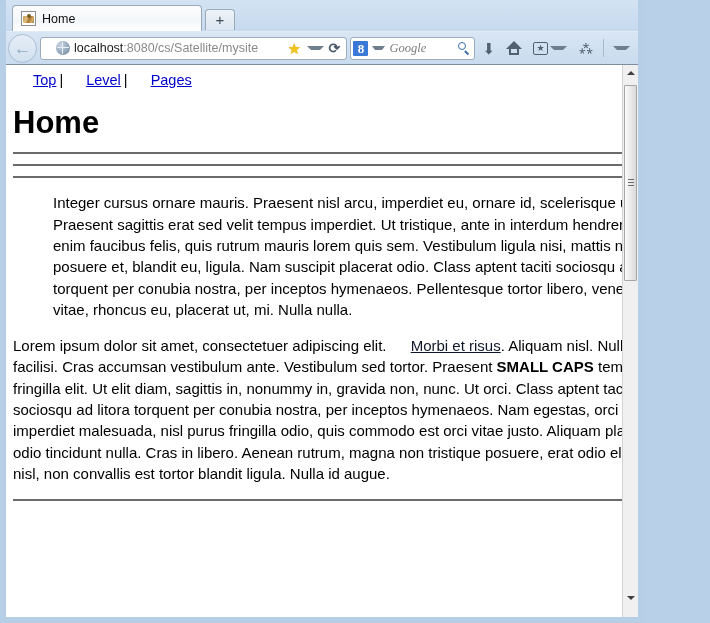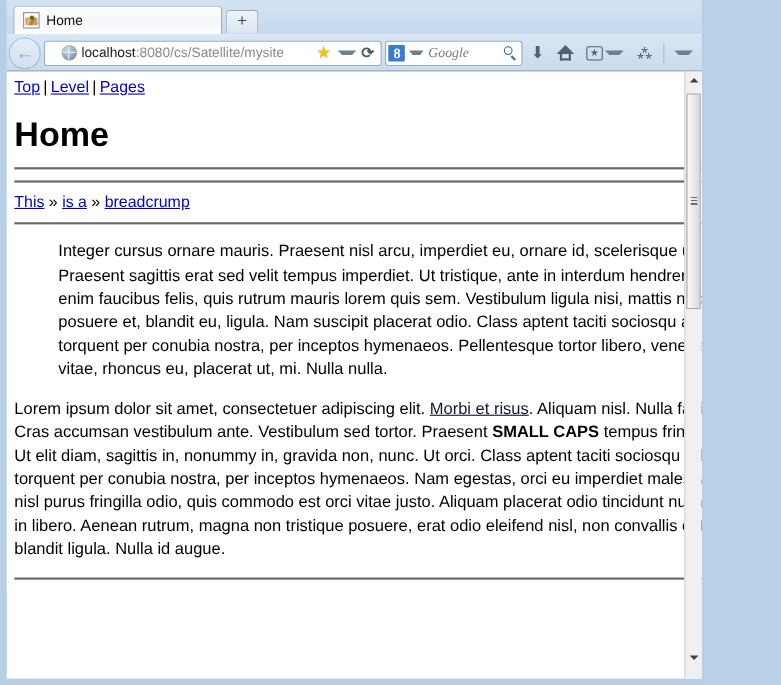--- a/index.html
+++ b/index.html
@@ -313,21 +313,21 @@
     left: 0; top: 0;
     width: 682px;
     padding: 7px 8px 0 7px;
     box-sizing: border-box;
     font-family: "Liberation Sans", sans-serif;
     font-size: 15px;
     color: #000000;
     background: #ffffff;
   }
 
-  #page-content a { color: #0000cc; text-decoration: underline; }
+  #page-content a { color: #0000cc; text-decoration: underline; margin-left: 20px; }
   #page-content a.plainlink { color: #0f172a; }
 
   #topnav { font-size: 14.5px; margin: 0 0 6px 0; }
   #topnav .sep { color: #000; margin: 0 3px; }
 
   h1#page-h1 {
     font-size: 31px;
     font-weight: bold;
     margin: 18px 0 12px 0;
     line-height: 1.1;
@@ -482,23 +482,20 @@
         <a href="#">Top</a><span class="sep">|</span><a href="#">Level</a><span class="sep">|</span><a href="#">Pages</a>
       </div>
 
       <h1 id="page-h1">Home</h1>
 
       <hr class="rule">
 
 
       <hr class="rule">
 
-      <div id="breadcrumb">
-        <a href="#">This</a><span class="crumb-sep">»</span><a href="#">is a</a><span class="crumb-sep">»</span><a href="#">breadcrump</a>
-      </div>
 
       <hr class="rule">
 
       <blockquote id="intro-quote">Integer cursus ornare mauris. Praesent nisl arcu, imperdiet eu, ornare id, scelerisque ut, nunc. Praesent sagittis erat sed velit tempus imperdiet. Ut tristique, ante in interdum hendrerit, erat enim faucibus felis, quis rutrum mauris lorem quis sem. Vestibulum ligula nisi, mattis nec, posuere et, blandit eu, ligula. Nam suscipit placerat odio. Class aptent taciti sociosqu ad litora torquent per conubia nostra, per inceptos hymenaeos. Pellentesque tortor libero, venenatis vitae, rhoncus eu, placerat ut, mi. Nulla nulla.</blockquote>
 
 
       <p class="body-text"><span>Lorem ipsum dolor sit amet, consectetuer adipiscing elit. </span><a href="#" class="plainlink">Morbi et risus</a><span>. Aliquam nisl. Nulla facilisi. Cras accumsan vestibulum ante. Vestibulum sed tortor. Praesent </span><span class="smallcaps">SMALL CAPS</span><span> tempus fringilla elit. Ut elit diam, sagittis in, nonummy in, gravida non, nunc. Ut orci. Class aptent taciti sociosqu ad litora torquent per conubia nostra, per inceptos hymenaeos. Nam egestas, orci eu imperdiet malesuada, nisl purus fringilla odio, quis commodo est orci vitae justo. Aliquam placerat odio tincidunt nulla. Cras in libero. Aenean rutrum, magna non tristique posuere, erat odio eleifend nisl, non convallis est tortor blandit ligula. Nulla id augue.</span></p>
 
       <hr class="rule">
     </div>

